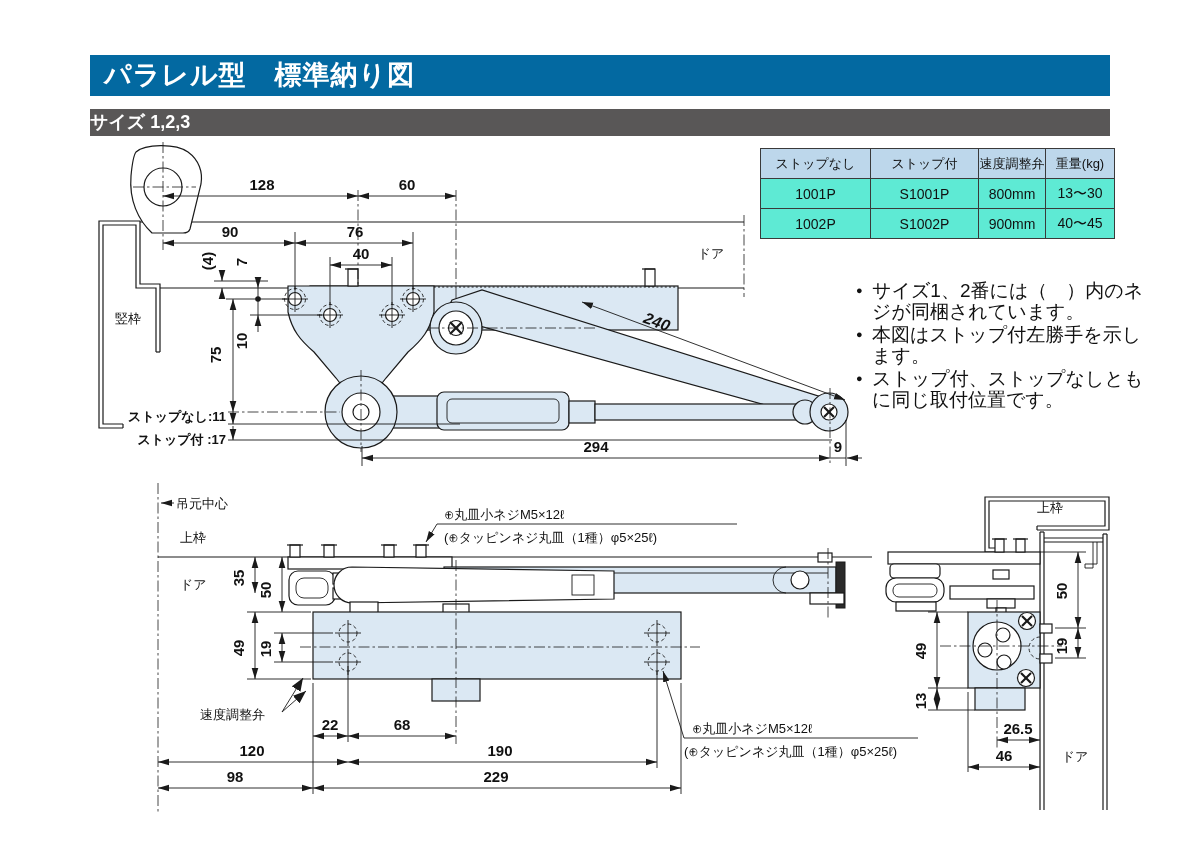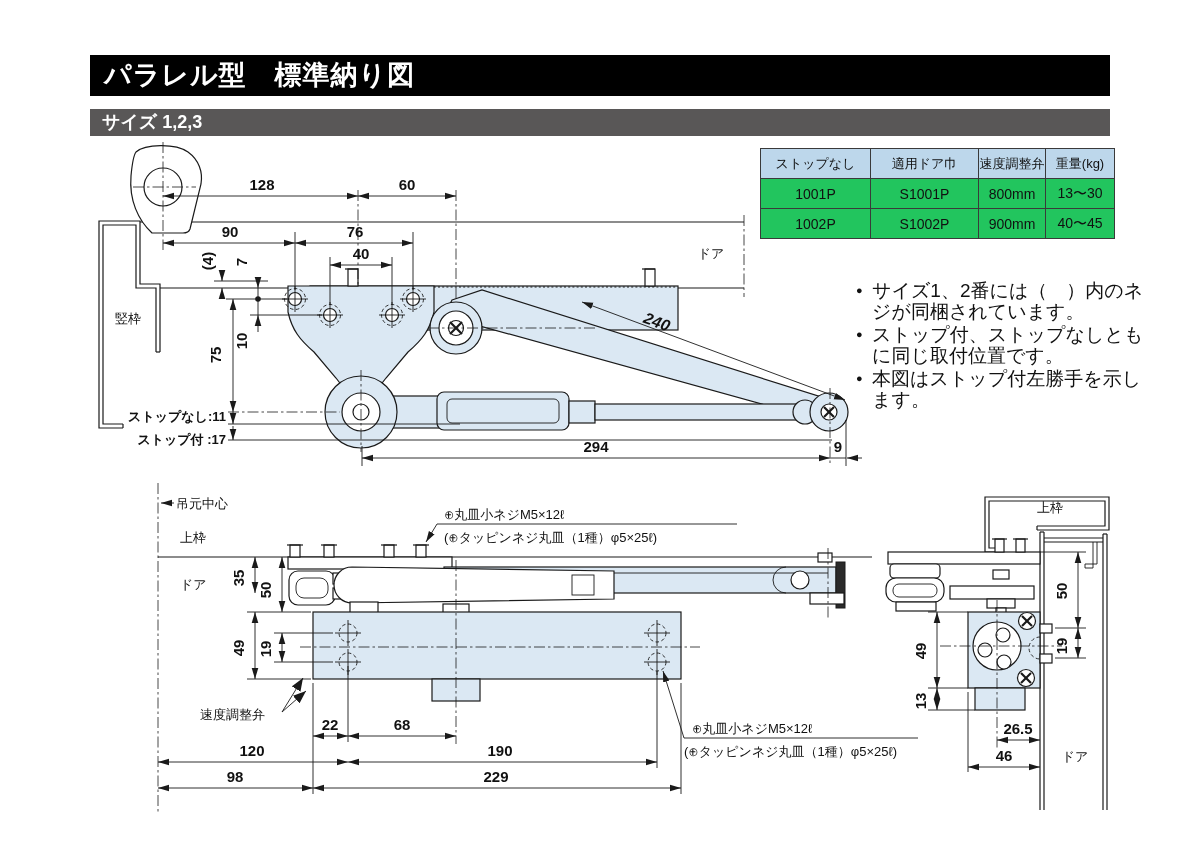--- a/index.html
+++ b/index.html
@@ -1,25 +1,25 @@
 <!DOCTYPE html>
 <html><head>
 <meta charset="utf-8">
 <style>
   html,body{margin:0;padding:0;background:#fff;}
   body{width:1200px;height:848px;position:relative;font-family:"Liberation Sans",sans-serif;}
-  .title-bar{position:absolute;left:90px;top:55px;width:1020px;height:41px;background:#000000;color:#fff;
+  .title-bar{position:absolute;left:90px;top:55px;width:1020px;height:41px;background:#0369a1;color:#fff;
     font-size:27px;font-weight:bold;line-height:41px;padding-left:14px;box-sizing:border-box;letter-spacing:1px;}
   .size-bar{position:absolute;left:90px;top:109px;width:1020px;height:27px;background:#595757;color:#fff;
-    font-size:18px;font-weight:bold;line-height:27px;padding-left:12px;box-sizing:border-box;}
+    font-size:18px;font-weight:bold;line-height:27px;box-sizing:border-box;}
   table.spec{position:absolute;left:760px;top:148px;border-collapse:collapse;table-layout:fixed;
     font-size:13px;color:#111;}
   table.spec td,table.spec th{border:1px solid #3a3a3a;text-align:center;height:29px;padding:0;font-weight:normal;}
   table.spec th{background:#bdd7eb;}
-  table.spec td{background:#22c55e;font-size:14px;}
+  table.spec td{background:#5eead4;font-size:14px;}
   .c1{width:109px}.c2{width:107px}.c3{width:66px}.c4{width:68px}
   .notes{position:absolute;left:858px;top:280px;width:292px;font-size:19px;line-height:21px;color:#111;}
   .note-item{position:relative;padding-left:14px;margin-bottom:2px;}
   .note-item::before{content:"●";position:absolute;left:-2px;top:0;font-size:11px;}
   svg{position:absolute;left:0;top:0;}
   .ln{stroke:#1a1a1a;stroke-width:1.2;fill:none;}
   .lnt{stroke:#1a1a1a;stroke-width:0.9;fill:none;}
   .cl{stroke:#1a1a1a;stroke-width:0.8;fill:none;stroke-dasharray:11 3 2.5 3;}
   .dot{stroke:#1a1a1a;stroke-width:1;fill:none;stroke-dasharray:2 2.2;}
   .dsh{stroke:#1a1a1a;stroke-width:0.9;fill:none;stroke-dasharray:3.5 2.5;}
@@ -38,43 +38,43 @@
   <span>パラレル型　標準納り図</span>
 </div>
 <div class="size-bar">
   <span>サイズ 1,2,3</span>
 </div>
 
 <table class="spec">
   <tbody>
       <tr>
     <th class="c1">ストップなし</th>
-    <th class="c2">適用ドア巾</th>
+    <th class="c2">ストップ付</th>
     <th class="c3">速度調整弁</th>
     <th class="c4">重量(kg)</th>
   </tr>
   <tr>
     <td>1001P</td>
     <td>S1001P</td>
     <td>800mm</td>
     <td>13〜30</td>
   </tr>
   <tr>
     <td>1002P</td>
     <td>S1002P</td>
     <td>900mm</td>
     <td>40〜45</td>
   </tr>
 </tbody>
   </table>
 
 <div class="notes">
   <div class="note-item">サイズ1、2番には（　）内のネジが同梱されています。</div>
+  <div class="note-item">本図はストップ付左勝手を示します。</div>
   <div class="note-item">ストップ付、ストップなしともに同じ取付位置です。</div>
-  <div class="note-item">本図はストップ付左勝手を示します。</div>
 </div>
 
 <svg width="1200" height="848" viewBox="0 0 1200 848">
   <defs>
     <marker id="ar" markerWidth="12" markerHeight="10" refX="11" refY="5" orient="auto-start-reverse" markerUnits="userSpaceOnUse">
       <path d="M0,1.7 L11,5 L0,8.3 Z" fill="#1a1a1a"></path>
     </marker>
     <marker id="ar2" markerWidth="15" markerHeight="11" refX="13" refY="5.5" orient="auto-start-reverse" markerUnits="userSpaceOnUse">
       <path d="M0,0.5 L13,5.5 L0,10.5 Z" fill="#1a1a1a"></path>
     </marker>

